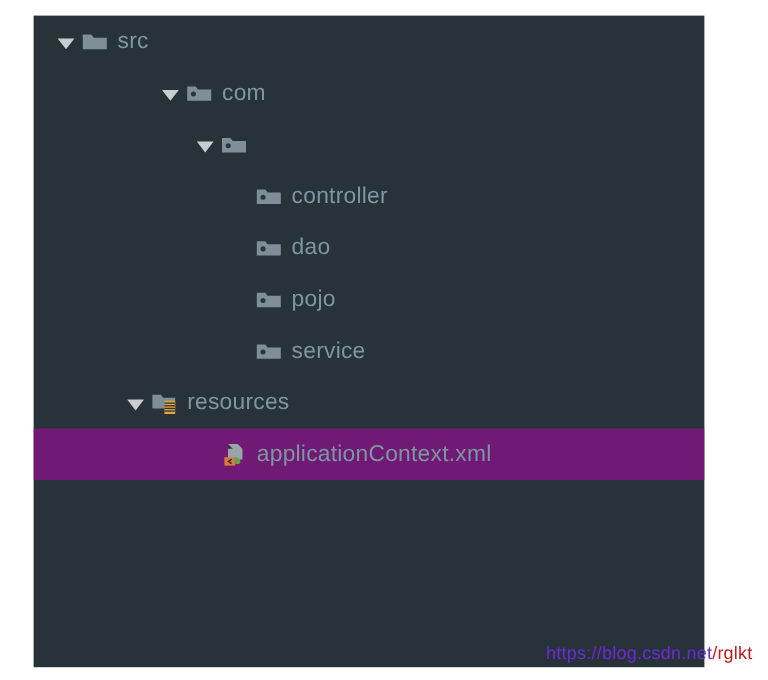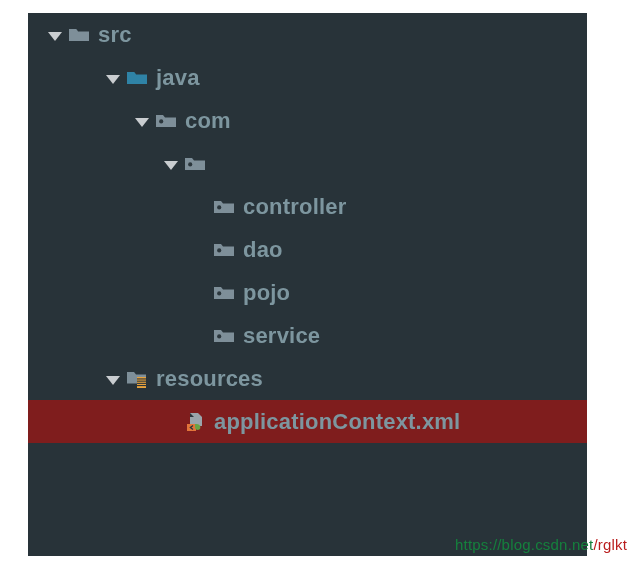--- a/index.html
+++ b/index.html
@@ -32,21 +32,21 @@
 
   .tree-row {
     position: relative;
     height: 43px;
     display: flex;
     align-items: center;
     white-space: nowrap;
   }
 
   .tree-row.selected {
-    background: #7f1d1d;
+    background: #701a75;
   }
 
   .indent {
     display: inline-block;
     flex: 0 0 auto;
     height: 1px;
   }
 
   
   .arrow {
@@ -76,39 +76,38 @@
     flex: 0 0 auto;
     position: relative;
     width: 22px;
     height: 22px;
     margin-right: 8px;
   }
   .icon svg { display: block; }
 
   
   .label {
-    font-size: 22px;
+    font-size: 19px;
     color: #7d969f;
     letter-spacing: 0.2px;
     line-height: 22px;
-    font-weight: bold;
   }
 
   
   #watermark {
     position: absolute;
     left: 455px;
     top: 536px;
     font-size: 15px;
     color: #9fa9ae;
     letter-spacing: 0.2px;
     white-space: nowrap;
   }
   #watermark .inside {
-    color: #15803d;
+    color: #6d28d9;
     text-align: right;
   }
   #watermark .outside {
     color: #b91c1c;
   }
 </style>
 </head>
 <body>
 
 <div id="root">
@@ -118,31 +117,20 @@
         <div class="tree-row">
           <span class="indent" style="width: 18px;"></span>
           <span class="arrow expanded"></span>
           <span class="icon">
             <svg width="22" height="22" viewBox="0 0 22 22">
               <path d="M1 5 L8 5 L10 7.5 L21 7.5 L21 17 L1 17 Z" fill="#7e8f99"></path>
               <path d="M1 5 L8 5 L10 7.5 L1 7.5 Z" fill="#7e8f99"></path>
             </svg>
           </span>
           <span class="label">src</span>
-        </div>
-        <div class="tree-row">
-          <span class="indent" style="width: 76px;"></span>
-          <span class="arrow expanded"></span>
-          <span class="icon">
-            <svg width="22" height="22" viewBox="0 0 22 22">
-              <path d="M1 5 L8 5 L10 7.5 L21 7.5 L21 17 L1 17 Z" fill="#2f83a6"></path>
-              <path d="M1 5 L8 5 L10 7.5 L1 7.5 Z" fill="#2f83a6"></path>
-            </svg>
-          </span>
-          <span class="label">java</span>
         </div>
         <div class="tree-row">
           <span class="indent" style="width: 105px;"></span>
           <span class="arrow expanded"></span>
           <span class="icon">
             <svg width="22" height="22" viewBox="0 0 22 22">
               <path d="M1 5 L8 5 L10 7.5 L21 7.5 L21 17 L1 17 Z" fill="#7e8f99"></path>
               <circle cx="6.2" cy="11.4" r="2.1" fill="#2b363c"></circle>
             </svg>
           </span>

